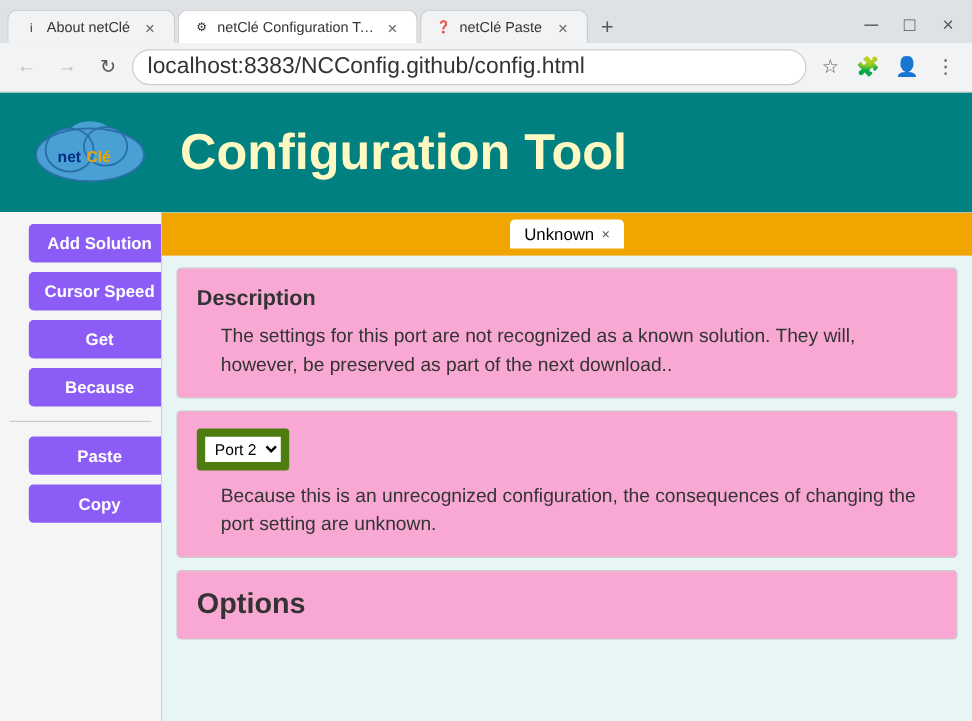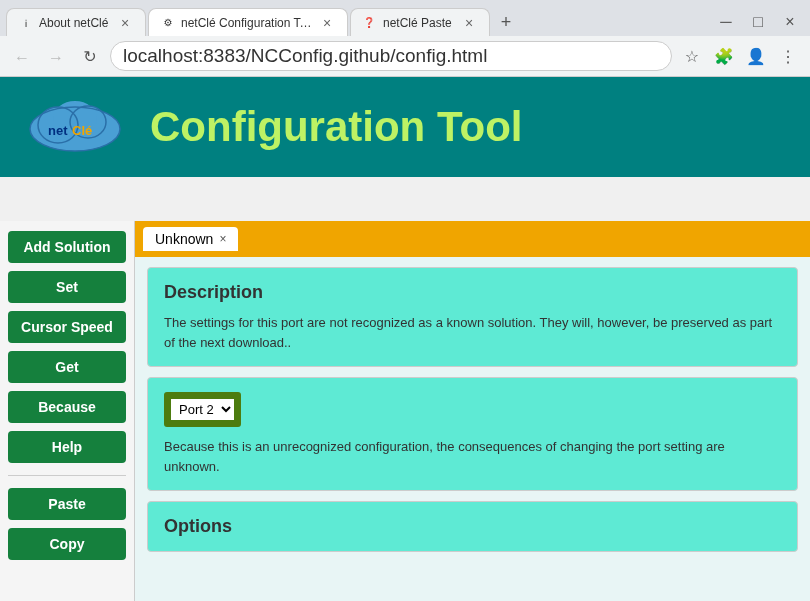--- a/index.html
+++ b/index.html
@@ -106,21 +106,20 @@
       cursor: pointer;
       border-radius: 50%;
     }
 
     
     .app-container {
       display: flex;
       flex-direction: column;
       height: 524px;
       overflow: hidden;
-      gap: 44px;
     }
 
     
     .app-header {
       background: #008080;
       display: flex;
       align-items: center;
       padding: 10px 20px;
       height: 100px;
     }
@@ -129,21 +128,21 @@
       align-items: center;
       margin-right: 20px;
     }
     .logo-cloud {
       width: 110px;
       height: 80px;
     }
     .app-title {
       font-size: 42px;
       font-weight: bold;
-      color: #bef264;
+      color: #fef9c3;
       font-family: Arial, sans-serif;
     }
 
     
     .main-layout {
       display: flex;
       flex: 1;
       overflow: hidden;
     }
 
@@ -152,30 +151,31 @@
       width: 135px;
       background: #f5f5f5;
       border-right: 1px solid #ccc;
       display: flex;
       flex-direction: column;
       padding: 10px 8px;
       gap: 8px;
       overflow-y: auto;
     }
     .sidebar-btn {
-      background: #15803d;
+      background: #8b5cf6;
       color: white;
       border: none;
       border-radius: 4px;
       padding: 8px 4px;
       font-size: 14px;
       font-weight: bold;
       cursor: pointer;
       width: 100%;
       text-align: center;
+      margin-left: 16px;
     }
     .sidebar-divider {
       height: 1px;
       background: #ccc;
       margin: 4px 0;
     }
 
     
     .content-area {
       flex: 1;
@@ -185,20 +185,21 @@
       overflow: hidden;
     }
 
     
     .content-tab-strip {
       background: #f0a500;
       display: flex;
       align-items: center;
       padding: 4px 8px;
       min-height: 36px;
+      justify-content: center;
     }
     .content-tab {
       background: white;
       border-radius: 4px 4px 0 0;
       padding: 4px 12px;
       font-size: 14px;
       display: flex;
       align-items: center;
       gap: 6px;
       cursor: pointer;
@@ -212,51 +213,52 @@
     
     .content-scroll {
       flex: 1;
       overflow-y: auto;
       padding: 10px 12px;
       display: flex;
       flex-direction: column;
       gap: 10px;
     }
     .panel {
-      background: #5eead4;
+      background: #f9a8d4;
       border: 1px solid #ccc;
       border-radius: 4px;
       padding: 14px 16px;
     }
     .panel-title {
       font-size: 18px;
       font-weight: bold;
       color: #333;
       margin-bottom: 10px;
     }
     .panel-text {
-      font-size: 13px;
+      font-size: 16px;
       color: #333;
       line-height: 1.5;
+      margin-left: 20px;
     }
     .settings-row {
       display: flex;
       align-items: center;
       gap: 10px;
       margin-bottom: 10px;
     }
     .port-select {
       border: 7px solid #4d7c0f;
       border-radius: 3px;
       padding: 2px 4px;
       font-size: 13px;
       background: white;
     }
     .options-title {
-      font-size: 18px;
+      font-size: 24px;
       font-weight: bold;
       color: #333;
     }
   </style>
 </head>
 <body>
 
 <div class="browser-chrome">
 
   <div class="tab-bar">
@@ -319,25 +321,23 @@
         <text x="52" y="48" font-family="Arial" font-weight="bold" font-size="13" fill="#f0a500">Clé</text>
       </svg>
     </div>
     <div class="app-title">Configuration Tool</div>
   </div>
 
   <div class="main-layout">
 
     <div class="sidebar">
       <button class="sidebar-btn">Add Solution</button>
-      <button class="sidebar-btn">Set</button>
       <button class="sidebar-btn">Cursor Speed</button>
       <button class="sidebar-btn">Get</button>
       <button class="sidebar-btn">Because</button>
-      <button class="sidebar-btn">Help</button>
       <div class="sidebar-divider"></div>
       <button class="sidebar-btn">Paste</button>
       <button class="sidebar-btn">Copy</button>
     </div>
 
     <div class="content-area">
 
       <div class="content-tab-strip">
         <div class="content-tab">
           <span>Unknown</span>

